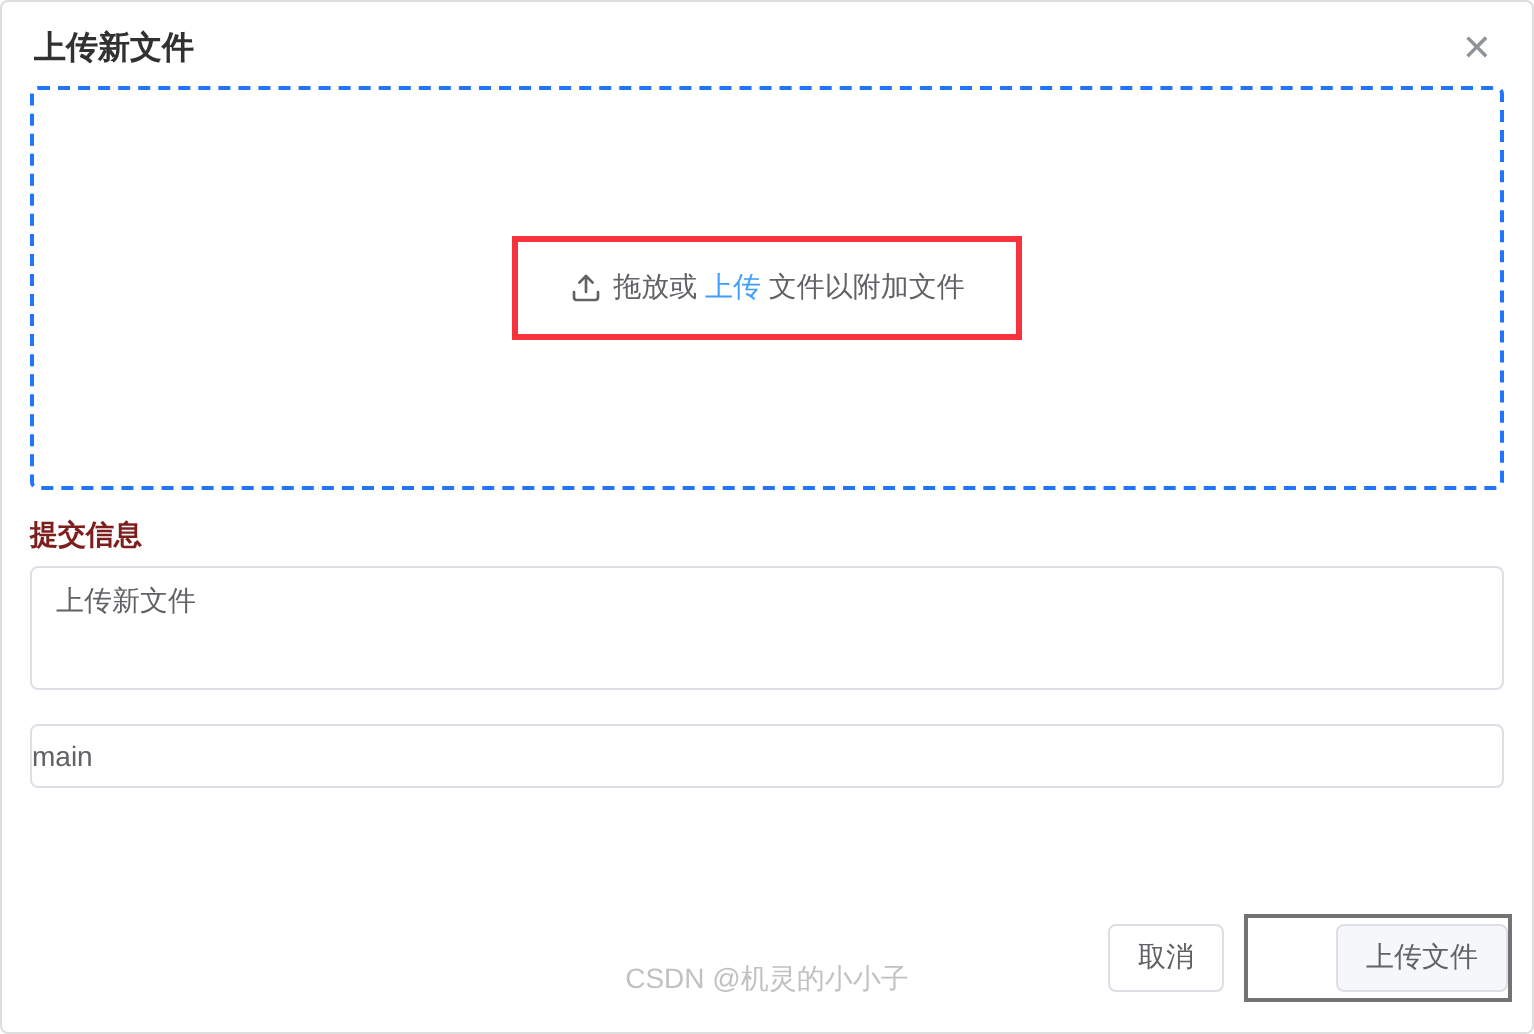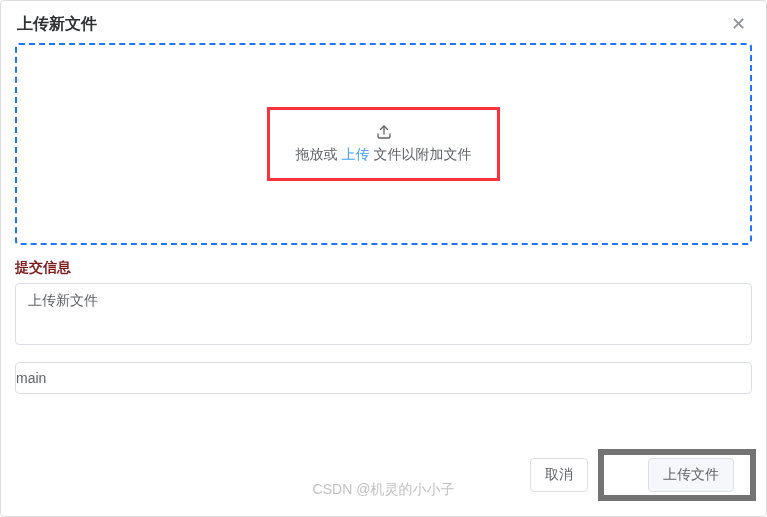--- a/index.html
+++ b/index.html
@@ -55,21 +55,20 @@
       justify-content: center;
       margin-bottom: 14px;
       background: #fff;
     }
     .dropzone-inner {
       display: flex;
       align-items: center;
       gap: 6px;
       padding: 14px 26px;
       border: 3px solid #f8333c;
-      flex-direction: column;
     }
     .upload-icon {
       width: 16px;
       height: 16px;
       display: inline-flex;
       align-items: center;
       justify-content: center;
     }
     .dropzone-text {
       color: #606266;
@@ -124,22 +123,22 @@
       border: 1px solid #dcdfe6;
       border-radius: 4px;
       background: #fff;
       font-size: 14px;
       color: #606266;
       cursor: pointer;
       font-family: inherit;
       margin-left: 39px;
     }
     .btn-primary-wrap {
-      border: 6px solid #737373;
-      padding: 3px 16px 3px 5px;
+      border: 2px solid #737373;
+      padding: 3px 0 3px 5px;
       margin-right: -3px;
     }
     .btn-primary {
       background: #f5f7fa;
       color: #606266;
     }
     .watermark {
       position: absolute;
       bottom: 18px;
       left: 50%;

